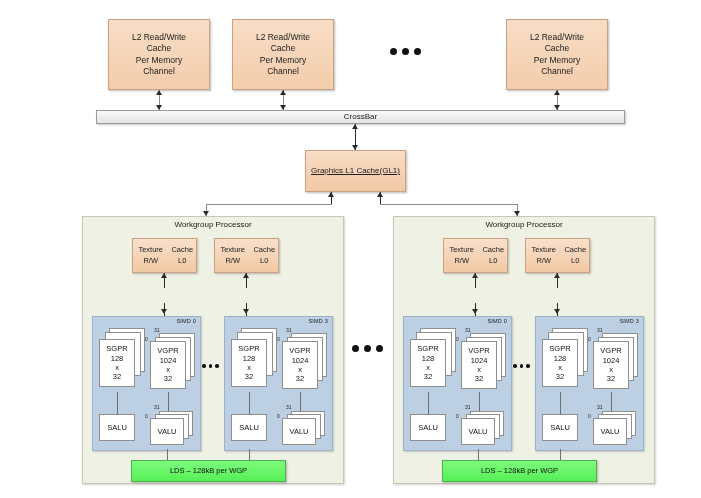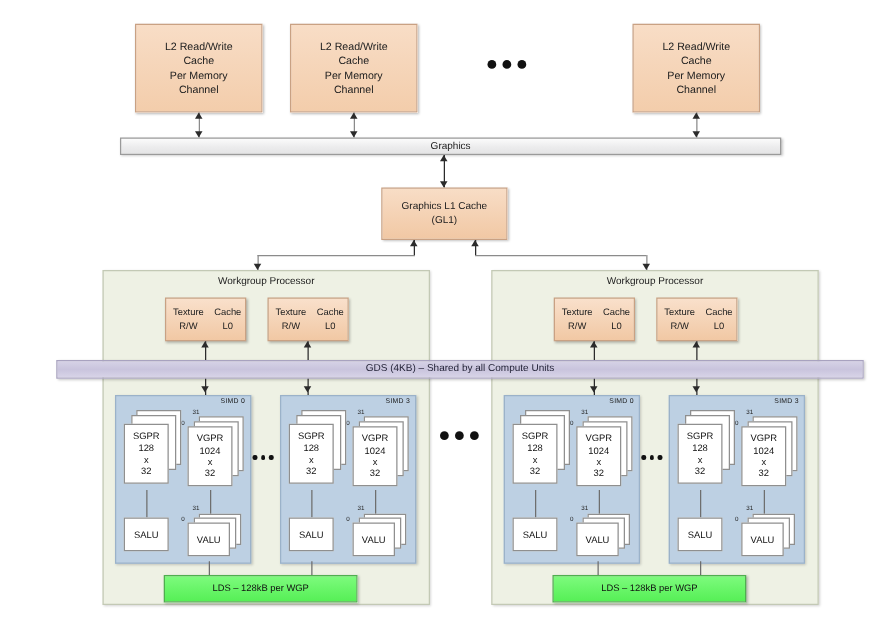--- a/index.html
+++ b/index.html
@@ -20,21 +20,21 @@
     background:linear-gradient(to bottom,#f8ddc6 0%,#f3cdab 100%);
     border:1px solid #c9a183;
     box-shadow:1px 1px 2px rgba(0,0,0,.28);
     font-size:8.5px;color:#202020;
     flex-direction:column;
   }
   .gl1box{
     background:linear-gradient(to bottom,#f8ddc6 0%,#f1c8a4 100%);
     border:1px solid #c9a183;
     box-shadow:1px 1px 2px rgba(0,0,0,.28);
-    font-size:8px;color:#202020;flex-direction:column;
+    font-size:8px;color:#202020;flex-direction:row;text-decoration:underline;
   }
   .texbox{
     background:linear-gradient(to bottom,#f9e0cb 0%,#f1c8a4 100%);
     border:1px solid #c9a183;
     box-shadow:1px 1px 2px rgba(0,0,0,.25);
     font-size:7.5px;color:#202020;flex-direction:row;
   }
   .crossbar{
     background:linear-gradient(to bottom,#fbfbfb 0%,#ececed 55%,#e4e4e5 100%);
     border:1px solid #9a9a9a;
@@ -149,21 +149,21 @@
 
   <div class="ln v thin" style="left:283px;top:90px;height:20px;"></div>
   <div class="arw up" style="left:279.5px;top:90px;"></div>
   <div class="arw down" style="left:279.5px;top:105px;"></div>
 
   <div class="ln v thin" style="left:557px;top:90px;height:20px;"></div>
   <div class="arw up" style="left:553.5px;top:90px;"></div>
   <div class="arw down" style="left:553.5px;top:105px;"></div>
 
   <div class="box crossbar" style="left:96px;top:110px;width:529px;height:14px;">
-    <span>Graphics</span>
+    <span>CrossBar</span>
   </div>
 
   <div class="ln v dark" style="left:355px;top:124px;height:26px;"></div>
   <div class="arw up" style="left:351.5px;top:124px;"></div>
   <div class="arw down" style="left:351.5px;top:145px;"></div>
 
   <div class="box gl1box" style="left:305px;top:150px;width:101px;height:42px;">
     <span>Graphics L1 Cache</span>
     <span>(GL1)</span>
   </div>
@@ -207,23 +207,20 @@
   </div>
   <div class="box texbox" style="left:525px;top:238px;width:65px;height:35px;">
     <span>Texture R/W</span>
     <span>Cache L0</span>
   </div>
   <div class="ln v dark" style="left:475px;top:273px;height:15px;"></div>
   <div class="arw up" style="left:471.5px;top:273px;"></div>
   <div class="ln v dark" style="left:557px;top:273px;height:15px;"></div>
   <div class="arw up" style="left:553.5px;top:273px;"></div>
 
-  <div class="box gdsbar" style="left:45px;top:288px;width:646px;height:15px;">
-    <span>GDS (4KB) – Shared by all Compute Units</span>
-  </div>
 
   <div class="ln v dark" style="left:164px;top:303px;height:13px;"></div>
   <div class="arw down" style="left:160.5px;top:309px;"></div>
   <div class="ln v dark" style="left:246px;top:303px;height:13px;"></div>
   <div class="arw down" style="left:242.5px;top:309px;"></div>
   <div class="ln v dark" style="left:475px;top:303px;height:13px;"></div>
   <div class="arw down" style="left:471.5px;top:309px;"></div>
   <div class="ln v dark" style="left:557px;top:303px;height:13px;"></div>
   <div class="arw down" style="left:553.5px;top:309px;"></div>
 

